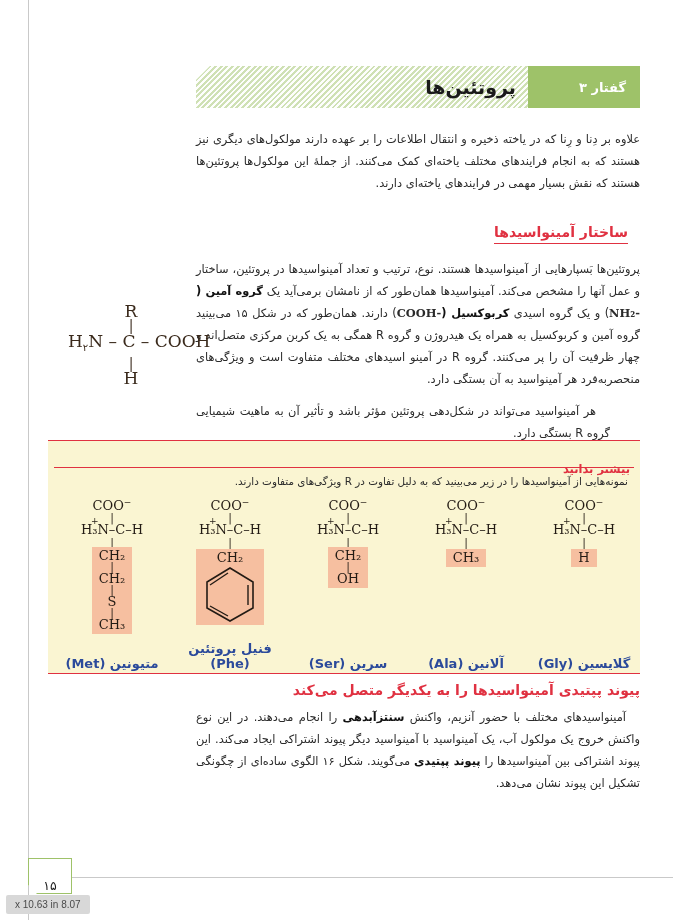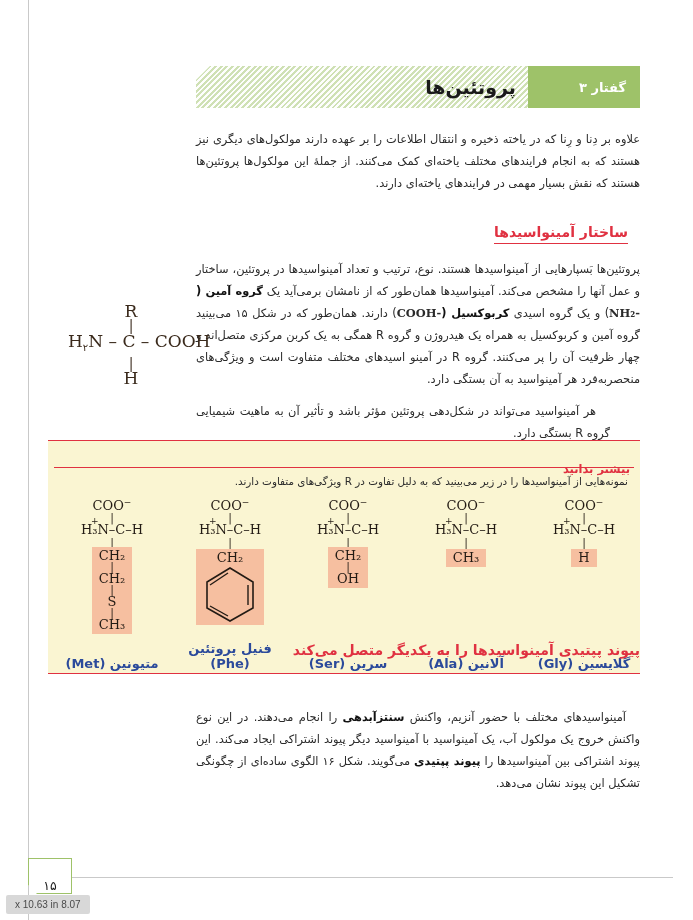--- a/index.html
+++ b/index.html
@@ -97,21 +97,21 @@
     white-space: nowrap;
   }
   .sec-head.underlined::after {
     content: "";
     position: absolute;
     left: 0; right: 0; bottom: -4px;
     height: 1.2px;
     background: #e03141;
   }
   #heading-amino { right: 65px; top: 224px; }
-  #heading-peptide { right: 53px; top: 642px; }
+  #heading-peptide { right: 53px; top: 682px; }
   
   .fig15 {
     position: absolute;
     left: 68px; top: 302px;
     width: 126px;
     text-align: center;
   }
   .fig15 .chem {
     font-family: "DejaVu Serif", "Liberation Serif", serif;
     color: #3a2a1c;

